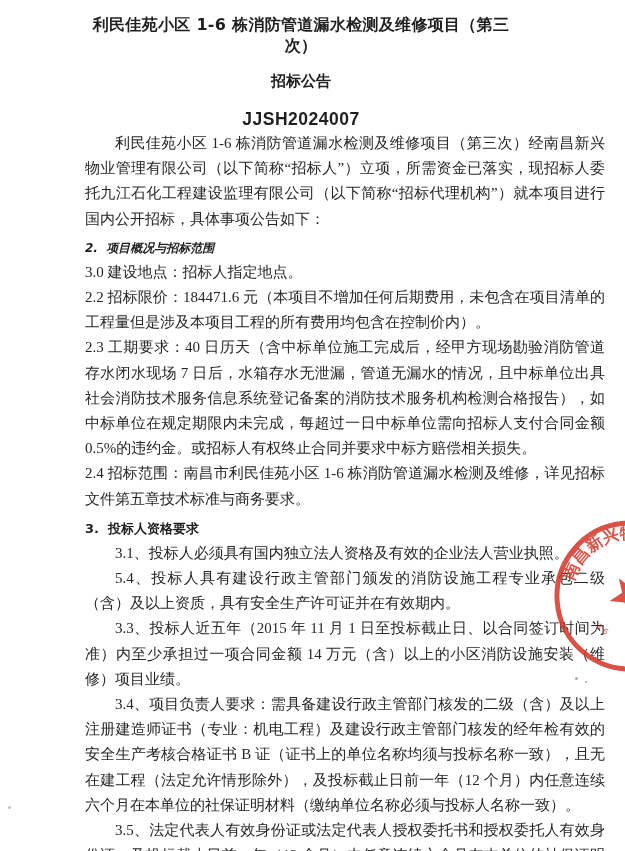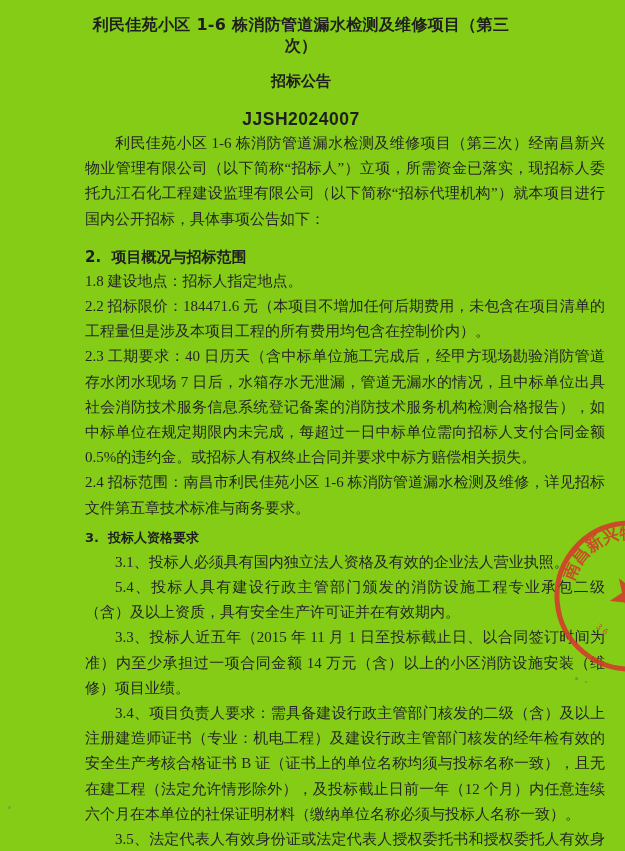--- a/index.html
+++ b/index.html
@@ -1,20 +1,20 @@
 <!DOCTYPE html>
 <html><head>
 <meta charset="utf-8">
 <style>
   html,body { margin:0; padding:0; background:#e8e8e8; }
   .page {
     position:relative;
     width:625px; height:851px;
     margin:0 auto;
-    background:#84cc16;
+    background:#ffffff;
     overflow:hidden;
     color:#2b2b2b;
     font-family:"Liberation Serif","DejaVu Serif",serif;
     box-shadow:0 0 4px rgba(0,0,0,.25);
   }
   .content {
     position:absolute; left:85px; top:14px; width:520px;
   }
   .header-group {
     width:432px;
@@ -27,21 +27,21 @@
   .doc-code    {
     font-family:Liberation Sans, sans-serif;
     font-size:17.5px; margin-top:17px; line-height:23px; letter-spacing:.5px;
   }
   .sec-heading {
     font-family:"DejaVu Sans","Liberation Sans",sans-serif;
     font-weight:bold; color:#1f1f1f;
     margin:0; white-space:pre-wrap;
   }
   .h-1 { font-size:16px;   margin-top:12px; line-height:22px; }
-  .h-2 { font-size:15px; margin-top:14px;  line-height:23px; }
+  .h-2 { font-size:12px; margin-top:5px;  line-height:23px;font-style:italic; }
   .h-3 { font-size:13px; margin-top:5px;  line-height:23px; margin-bottom:1px; }
   .para {
     font-size:15px; line-height:25.2px;
     text-align:justify; margin:0;
     color:#262626;
   }
   .indent { text-indent:2em; }
   
   .stamp { position:absolute; top:511px; left:545px; width:170px; height:170px; }
   .stamp svg { display:block; }
@@ -59,21 +59,21 @@
 
     <div class="header-group">
       <div class="doc-title">利民佳苑小区 1-6 栋消防管道漏水检测及维修项目（第三次）</div>
       <div class="doc-subtitle">招标公告</div>
       <div class="doc-code">JJSH2024007</div>
     </div>
 
     <p class="para indent">利民佳苑小区 1-6 栋消防管道漏水检测及维修项目（第三次）经南昌新兴物业管理有限公司（以下简称“招标人”）立项，所需资金已落实，现招标人委托九江石化工程建设监理有限公司（以下简称“招标代理机构”）就本项目进行国内公开招标，具体事项公告如下：</p>
 
     <h2 class="sec-heading h-2">2.  项目概况与招标范围</h2>
-    <p class="para">1.8 建设地点：招标人指定地点。</p>
+    <p class="para">3.0 建设地点：招标人指定地点。</p>
     <p class="para">2.2 招标限价：184471.6 元（本项目不增加任何后期费用，未包含在项目清单的工程量但是涉及本项目工程的所有费用均包含在控制价内）。</p>
     <p class="para">2.3 工期要求：40 日历天（含中标单位施工完成后，经甲方现场勘验消防管道存水闭水现场 7 日后，水箱存水无泄漏，管道无漏水的情况，且中标单位出具社会消防技术服务信息系统登记备案的消防技术服务机构检测合格报告），如中标单位在规定期限内未完成，每超过一日中标单位需向招标人支付合同金额 0.5%的违约金。或招标人有权终止合同并要求中标方赔偿相关损失。</p>
     <p class="para">2.4 招标范围：南昌市利民佳苑小区 1-6 栋消防管道漏水检测及维修，详见招标文件第五章技术标准与商务要求。</p>
 
     <h2 class="sec-heading h-3">3.  投标人资格要求</h2>
     <p class="para indent">3.1、投标人必须具有国内独立法人资格及有效的企业法人营业执照。</p>
     <p class="para indent">5.4、投标人具有建设行政主管部门颁发的消防设施工程专业承包二级（含）及以上资质，具有安全生产许可证并在有效期内。</p>
     <p class="para indent">3.3、投标人近五年（2015 年 11 月 1 日至投标截止日、以合同签订时间为准）内至少承担过一项合同金额 14 万元（含）以上的小区消防设施安装（维修）项目业绩。</p>
     <p class="para indent">3.4、项目负责人要求：需具备建设行政主管部门核发的二级（含）及以上注册建造师证书（专业：机电工程）及建设行政主管部门核发的经年检有效的安全生产考核合格证书 B 证（证书上的单位名称均须与投标名称一致），且无在建工程（法定允许情形除外），及投标截止日前一年（12 个月）内任意连续六个月在本单位的社保证明材料（缴纳单位名称必须与投标人名称一致）。</p>
     <p class="para indent">3.5、法定代表人有效身份证或法定代表人授权委托书和授权委托人有效身份证，及投标截止日前一年（12 个月）内任意连续六个月在本单位的社保证明材料（缴纳单位名称必须与投标人名称一致）。</p>

